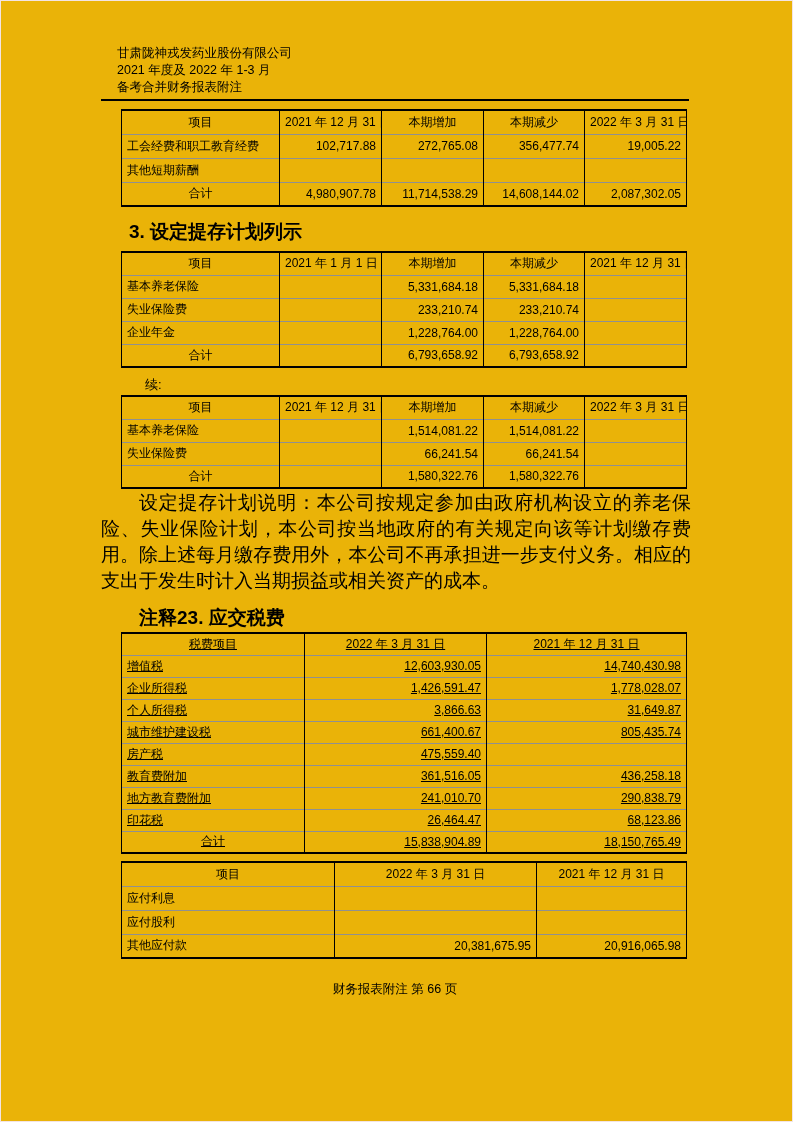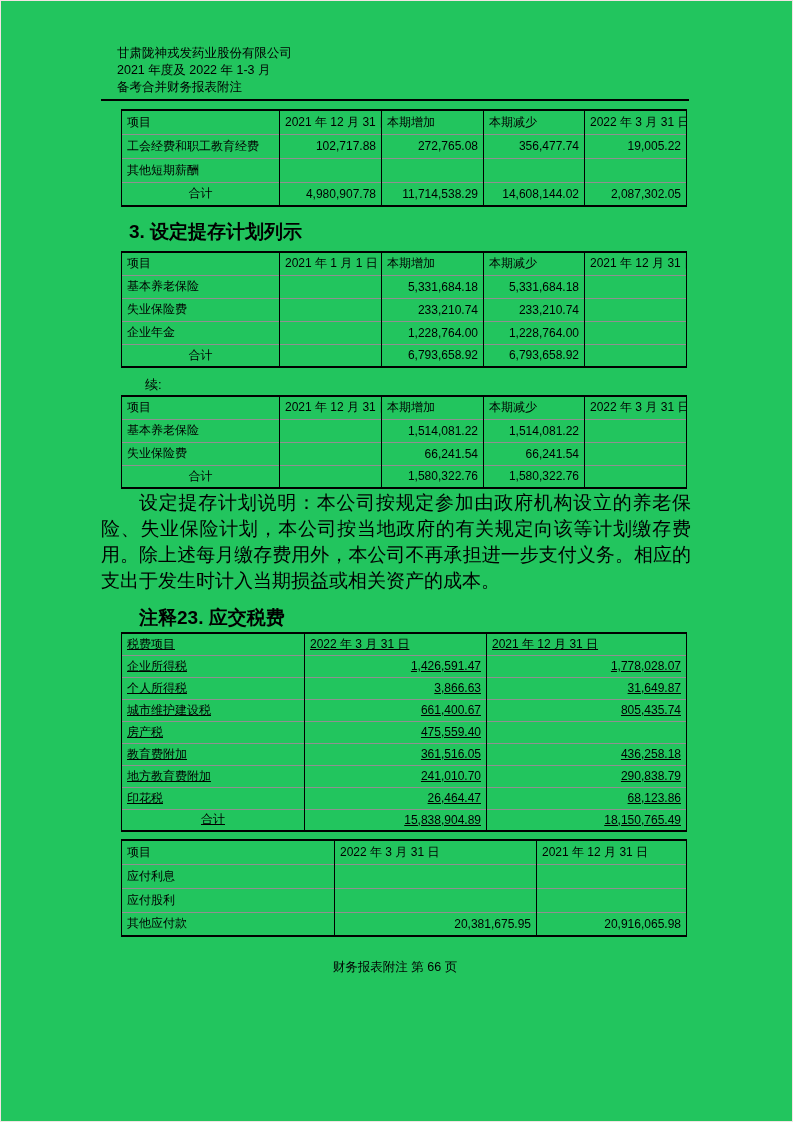--- a/index.html
+++ b/index.html
@@ -6,21 +6,21 @@
   html, body { background: #ffffff; }
   body {
     width: 793px; height: 1122px;
     font-family: "Liberation Sans", "DejaVu Sans", sans-serif;
     color: #000000;
     position: relative;
     overflow: hidden;
   }
   .page {
     width: 793px; height: 1122px;
-    background: #22c55e;
+    background: #eab308;
     border: 1px solid #f3e4e4;
     padding: 44px 103px 0 100px;
   }
   
   .doc-header { margin-left: 16px; font-size: 12.5px; line-height: 17px; }
   .header-rule { border: 0; border-top: 2px solid #000; margin-top: 3px; }
 
   
   table.tbl {
     border-collapse: collapse; table-layout: fixed;
@@ -28,21 +28,21 @@
     border-top: 2.5px solid #000; border-bottom: 2.5px solid #000;
   }
   table.tbl td {
     border-left: 1px solid #000; border-right: 1px solid #000;
     border-top: 1px solid #909090;
     font-size: 12px; padding: 0 5px;
     white-space: nowrap; overflow: hidden;
     vertical-align: middle;
   }
   table.tbl tr:first-child td { border-top: none; }
-  td.hc { }          
+  td.hc { text-align: center; }          
   td.lc { text-align: left; padding-left: 7px; }   
   td.cc { text-align: center; }          
   td.nc { text-align: right; padding-right: 6px; } 
 
   .t1 td  { height: 24px; }
   .t2 td  { height: 23px; }
   .t3 td  { height: 23px; }
   .ttax td{ height: 22px; text-decoration: underline; }
   .t24 td { height: 24px; }
 
@@ -222,20 +222,25 @@
         <col style="width:182px">
         <col style="width:200px">
       </colgroup>
     <tbody>
         <tr>
       <td class="hc">税费项目</td>
       <td class="hc">2022 年 3 月 31 日</td>
       <td class="hc">2021 年 12 月 31 日</td>
     </tr>
     <tr>
+      <td class="lc">增值税</td>
+      <td class="nc">12,603,930.05</td>
+      <td class="nc">14,740,430.98</td>
+    </tr>
+    <tr>
       <td class="lc">企业所得税</td>
       <td class="nc">1,426,591.47</td>
       <td class="nc">1,778,028.07</td>
     </tr>
     <tr>
       <td class="lc">个人所得税</td>
       <td class="nc">3,866.63</td>
       <td class="nc">31,649.87</td>
     </tr>
     <tr>

